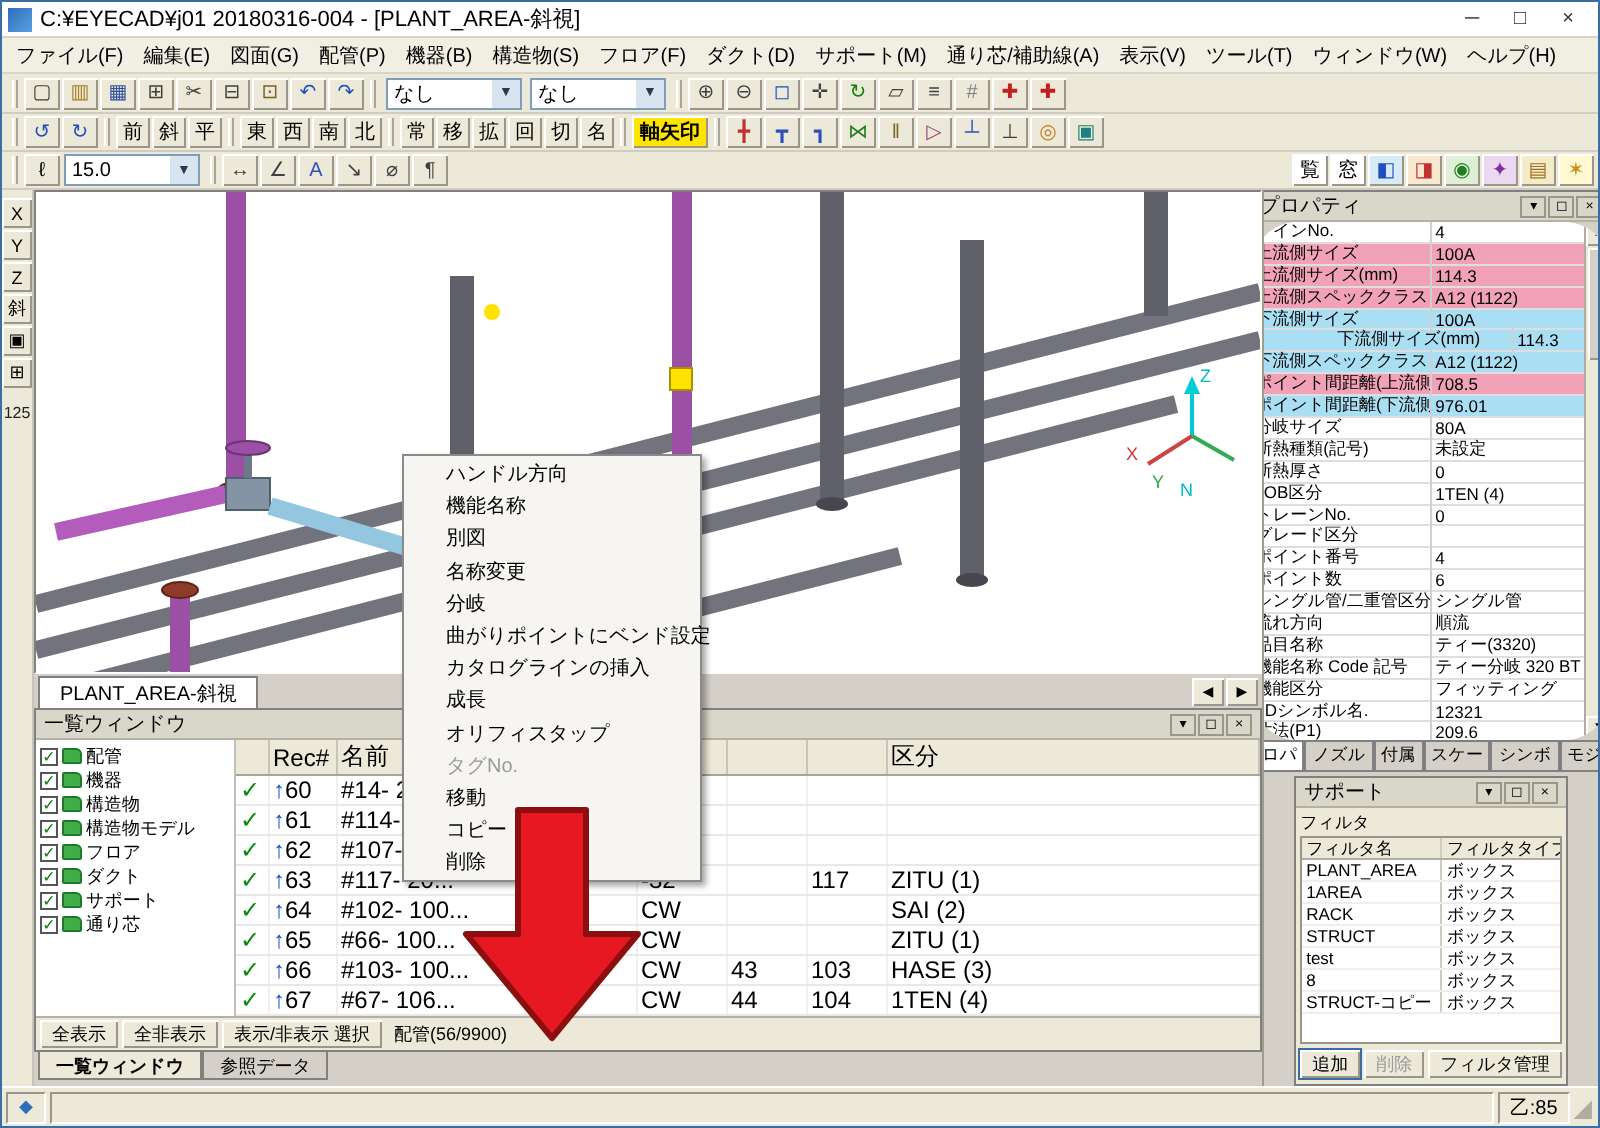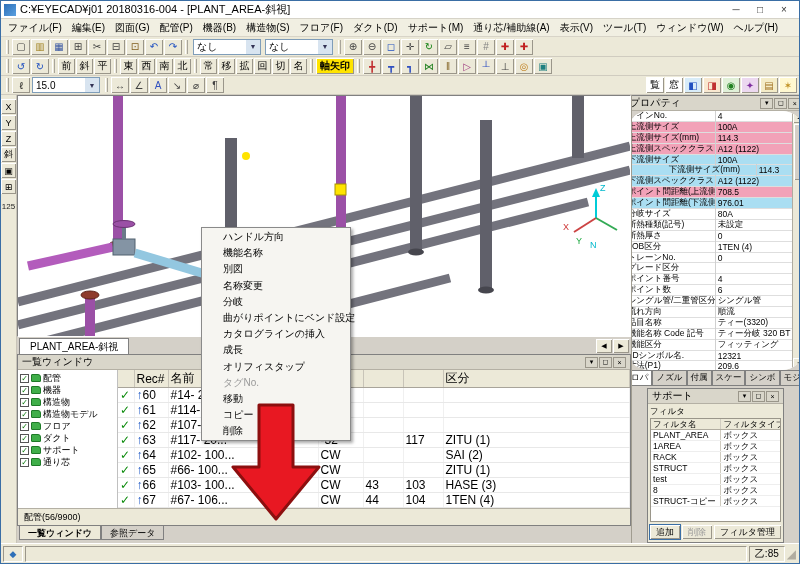--- a/index.html
+++ b/index.html
@@ -601,20 +601,26 @@
                     <td>CW</td>
                     <td>44</td>
                     <td>104</td>
                     <td>1TEN (4)</td>
                   </tr>
                 </tbody>
             </table>
           </div>
         </div>
         <div class="btnrow">
+          <span class="btnwrap">
+
+          <div class="btn raised">全表示</div>
+              <div class="btn raised">全非表示</div>
+              <div class="btn raised">表示/非表示 選択</div>
+            </span>
           <div class="count-label">配管(56/9900)</div>
         </div>
       </div>
 
       <div class="bottomtabs">
 
       <div class="btab active">一覧ウィンドウ</div>
           <div class="btab">参照データ</div>
         </div>
     </div>

